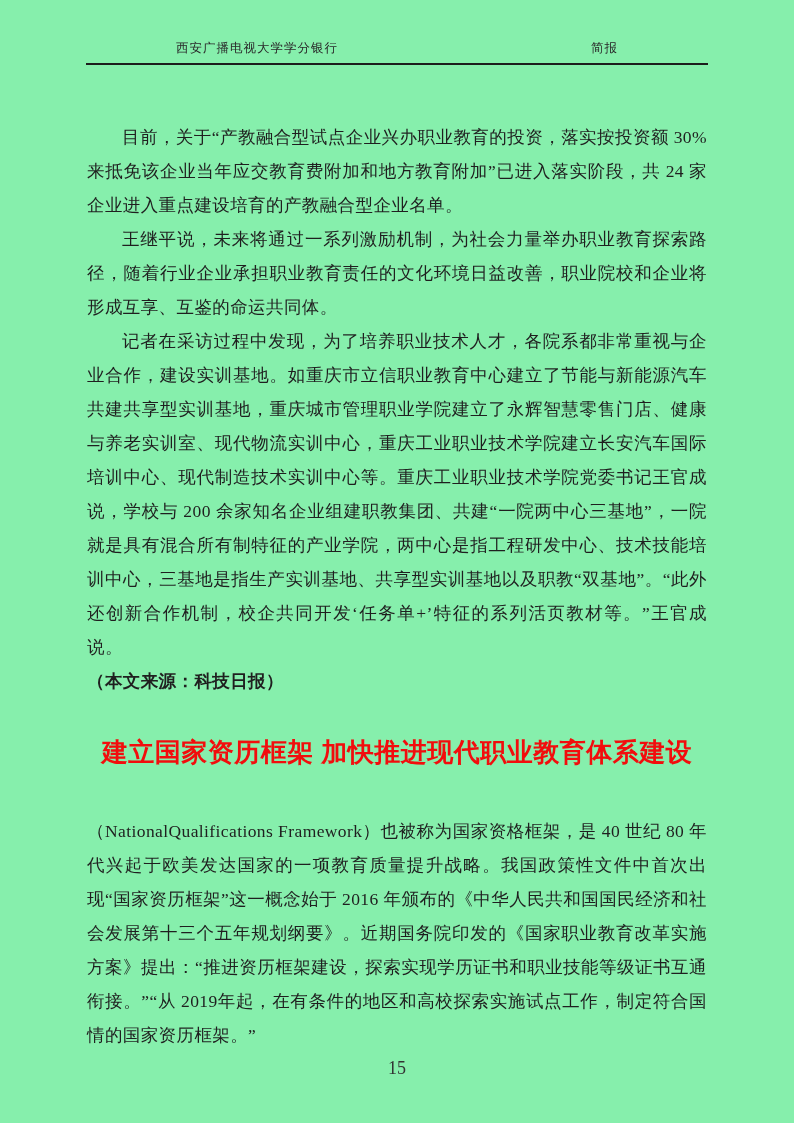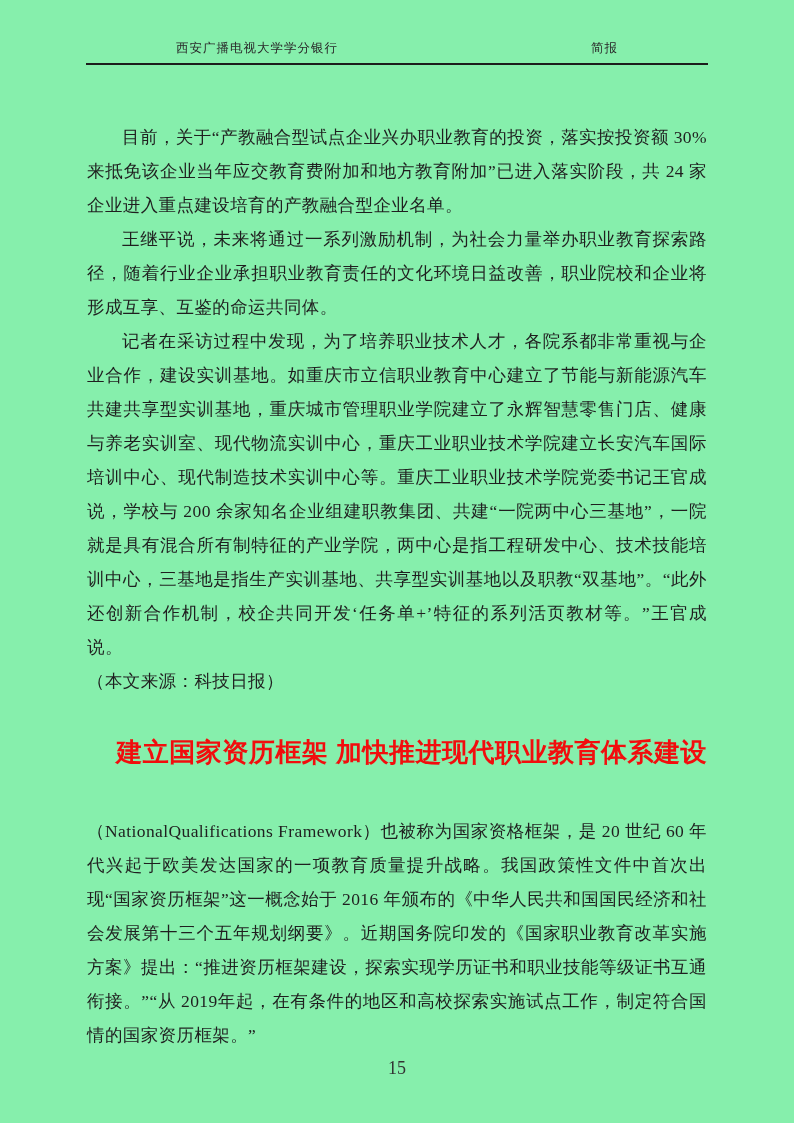--- a/index.html
+++ b/index.html
@@ -45,31 +45,31 @@
     line-height: 34px;
     text-align: justify;
     text-justify: inter-ideograph;
     letter-spacing: 0.4px;
   }
   .body-text p.indent { text-indent: 2em; }
   .source-line {
     margin: 0;
     font-size: 17.5px;
     line-height: 34px;
-    font-weight: normal;
+    font-weight: bold;
     text-align: right;
     letter-spacing: 0.4px;
   }
   .article2-title {
     margin: 32px 0 40px 0;
     font-family: "Liberation Sans", "DejaVu Sans", sans-serif;
     font-weight: bold;
     font-size: 26px;
     line-height: 44px;
-    text-align: right;
+    text-align: center;
     letter-spacing: 0.5px;
   }
   .footer {
     position: absolute;
     bottom: 44px;
     left: 0;
     width: 100%;
     text-align: center;
     font-size: 18px;
     color: #333333;
@@ -90,21 +90,21 @@
     <div class="body-text">
       <p class="indent">目前，关于“产教融合型试点企业兴办职业教育的投资，落实按投资额 30%来抵免该企业当年应交教育费附加和地方教育附加”已进入落实阶段，共 24 家企业进入重点建设培育的产教融合型企业名单。</p>
       <p class="indent">王继平说，未来将通过一系列激励机制，为社会力量举办职业教育探索路径，随着行业企业承担职业教育责任的文化环境日益改善，职业院校和企业将形成互享、互鉴的命运共同体。</p>
       <p class="indent">记者在采访过程中发现，为了培养职业技术人才，各院系都非常重视与企业合作，建设实训基地。如重庆市立信职业教育中心建立了节能与新能源汽车共建共享型实训基地，重庆城市管理职业学院建立了永辉智慧零售门店、健康与养老实训室、现代物流实训中心，重庆工业职业技术学院建立长安汽车国际培训中心、现代制造技术实训中心等。重庆工业职业技术学院党委书记王官成说，学校与 200 余家知名企业组建职教集团、共建“一院两中心三基地”，一院就是具有混合所有制特征的产业学院，两中心是指工程研发中心、技术技能培训中心，三基地是指生产实训基地、共享型实训基地以及职教“双基地”。“此外还创新合作机制，校企共同开发‘任务单+’特征的系列活页教材等。”王官成说。</p>
       <p class="source-line">（本文来源：科技日报）</p>
     </div>
 
     <h1 class="article2-title" style="color: rgb(242, 13, 13);">建立国家资历框架 加快推进现代职业教育体系建设</h1>
 
     <div class="body-text">
-      <p>（NationalQualifications Framework）也被称为国家资格框架，是 20 世纪 60 年代兴起于欧美发达国家的一项教育质量提升战略。我国政策性文件中首次出现“国家资历框架”这一概念始于 2016 年颁布的《中华人民共和国国民经济和社会发展第十三个五年规划纲要》。近期国务院印发的《国家职业教育改革实施方案》提出：“推进资历框架建设，探索实现学历证书和职业技能等级证书互通衔接。”“从 2019年起，在有条件的地区和高校探索实施试点工作，制定符合国情的国家资历框架。”</p>
+      <p>（NationalQualifications Framework）也被称为国家资格框架，是 40 世纪 80 年代兴起于欧美发达国家的一项教育质量提升战略。我国政策性文件中首次出现“国家资历框架”这一概念始于 2016 年颁布的《中华人民共和国国民经济和社会发展第十三个五年规划纲要》。近期国务院印发的《国家职业教育改革实施方案》提出：“推进资历框架建设，探索实现学历证书和职业技能等级证书互通衔接。”“从 2019年起，在有条件的地区和高校探索实施试点工作，制定符合国情的国家资历框架。”</p>
     </div>
 
   </div>
 
   <div class="footer">
     <span>15</span>
   </div>
 
 </div>
 

